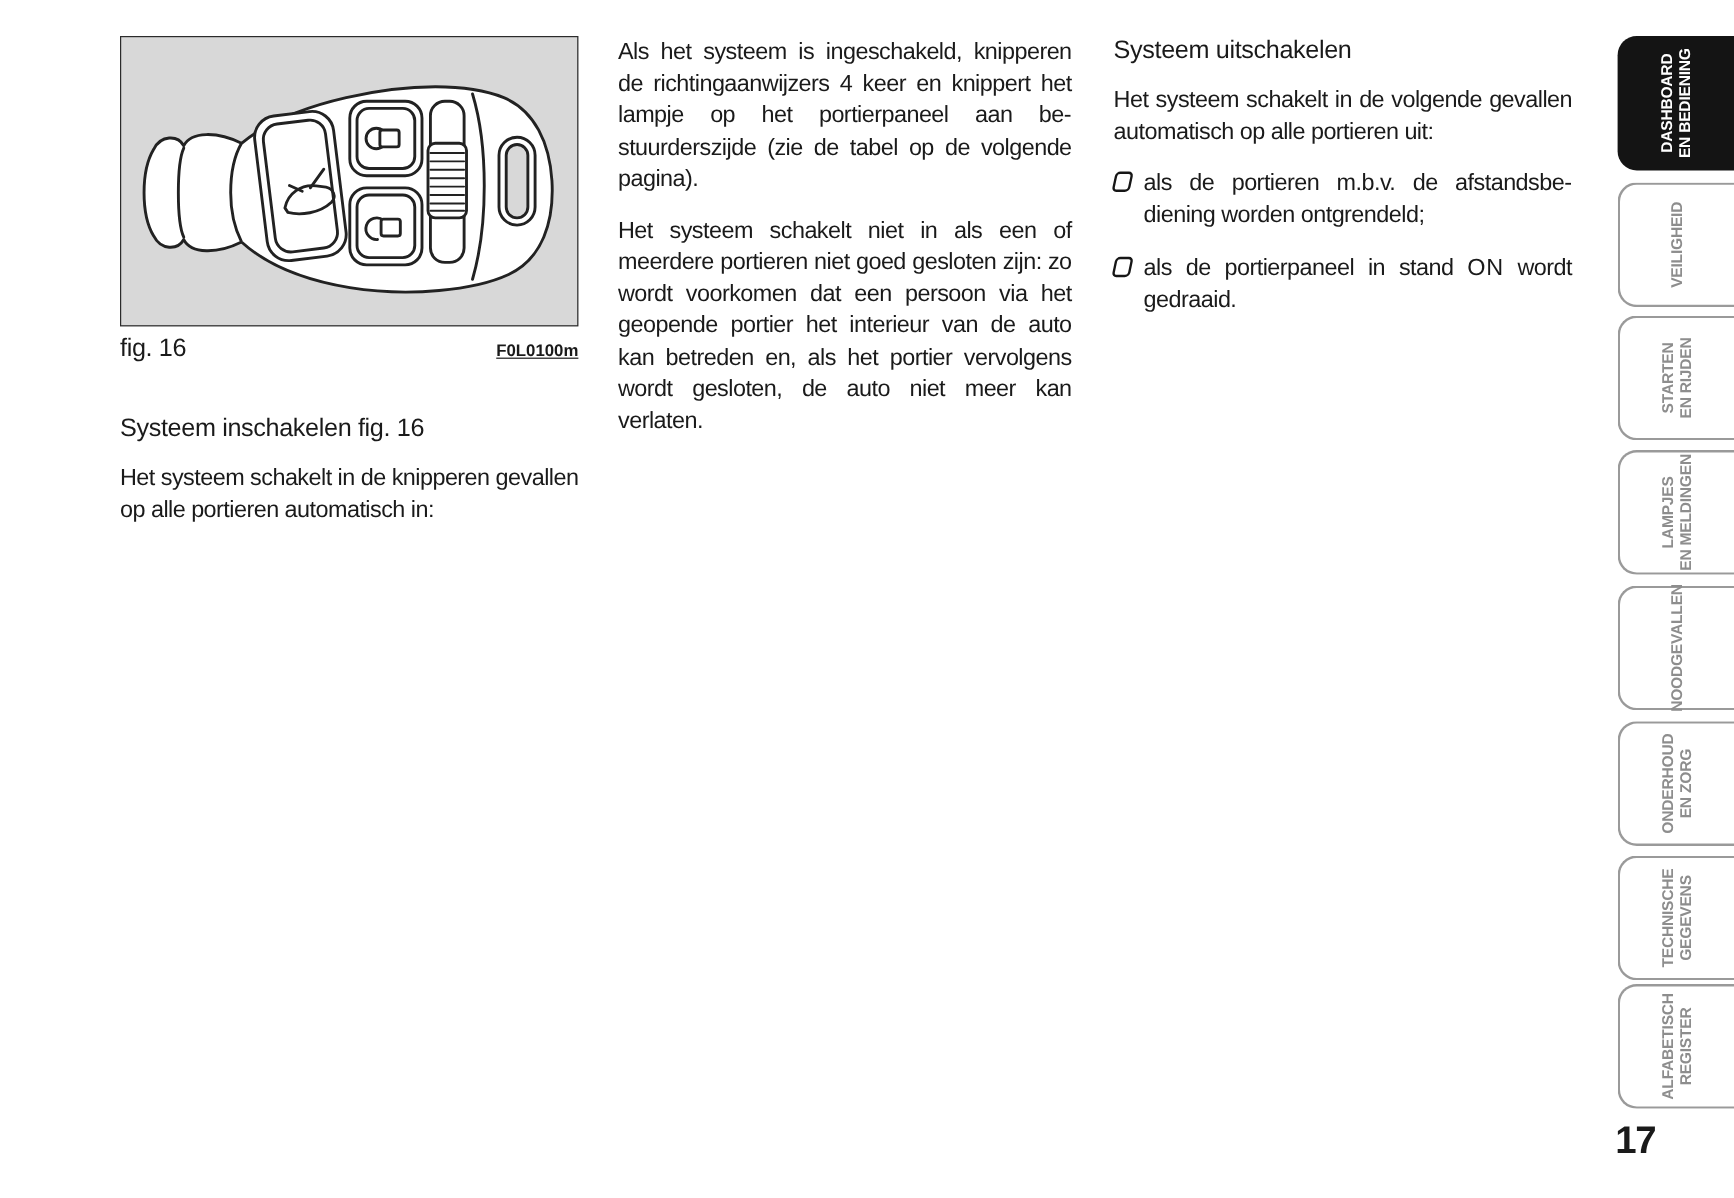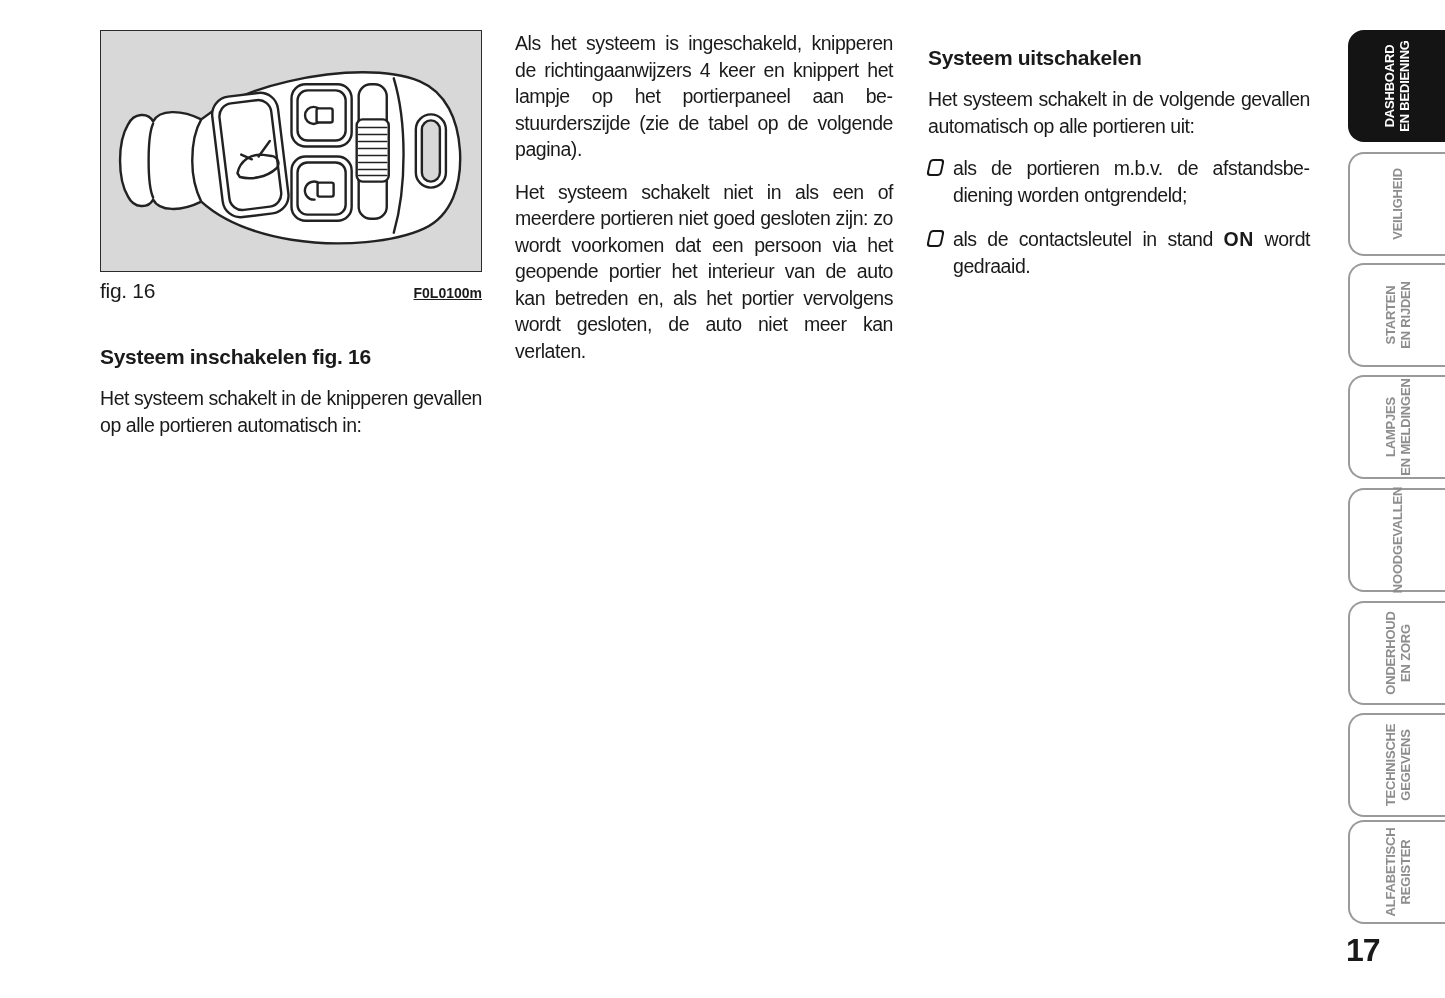--- a/index.html
+++ b/index.html
@@ -22,22 +22,22 @@
     border:1.5px solid #2b2b2b;
   }
   .fig-caption-row {
     display:flex; justify-content:space-between; align-items:baseline;
     margin-top:7px;
   }
   .fig-caption { font-size:21px; letter-spacing:-0.3px; }
   .fig-code    { font-size:14px; font-weight:bold; letter-spacing:0;text-decoration:underline; }
 
   h2.section-heading {
-    font-size:21px; font-weight:bold; letter-spacing:-0.3px;
-    margin:16px 0 16px 0;
+    font-size:21px; font-weight:normal; letter-spacing:-0.3px;
+    margin:0 0 16px 0;
   }
   .col-left h2.section-heading { margin-top:42px; }
 
   p.body-text {
     font-size:19.5px; line-height:26.5px; letter-spacing:-0.45px;
     text-align:justify;
     margin:0 0 16px 0;
   }
   .bullet {
     display:flex; align-items:flex-start; gap:10px;
@@ -46,21 +46,21 @@
   .bullet p.body-text { margin:0; flex:1; }
   .bullet-glyph {
     flex:none;
     width:15px; height:17px;
     border:2.6px solid #161616;
     border-radius:4px;
     transform:skewX(-12deg);
     margin-top:4px;
   }
   .inline-lock-icon { vertical-align:-2px; margin:0 4px; }
-  .bold-word { font-weight:bold; letter-spacing:0.5px; }
+  .bold-word { font-weight:normal; letter-spacing:0.5px; }
 
   
   .sidebar-tab {
     position:absolute; right:0; width:97px; height:104px;
     background:#ffffff;
     border:2.5px solid #9a9a9a; border-right:none;
     border-radius:16px 0 0 16px;
     cursor:pointer;
   }
   .sidebar-tab.active {
@@ -162,21 +162,21 @@
 
   <div class="bullet">
     <span class="bullet-glyph"></span>
     <p class="body-text">als de portieren m.b.v. de afstandsbe­diening worden ontgrendeld;</p>
   </div>
 
 
   <div class="bullet">
     <span class="bullet-glyph"></span>
     <p class="body-text">
-      <span>als de contactsleutel in stand</span>
+      <span>als de portierpaneel in stand</span>
       <span class="bold-word">ON</span>
       <span>wordt gedraaid.</span>
     </p>
   </div>
 </div>
 
 <div class="sidebar-tab active" style="top:30px">
   <div class="tab-label">
       <span>DASHBOARD</span>
       <span>EN BEDIENING</span>

